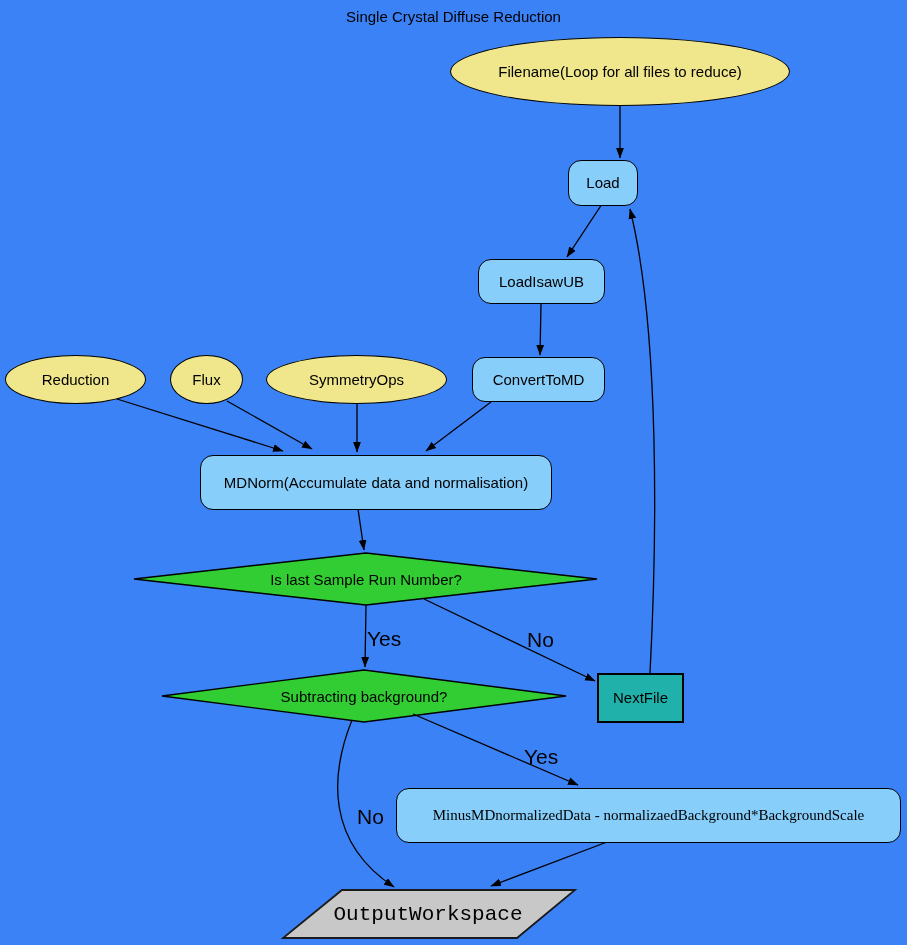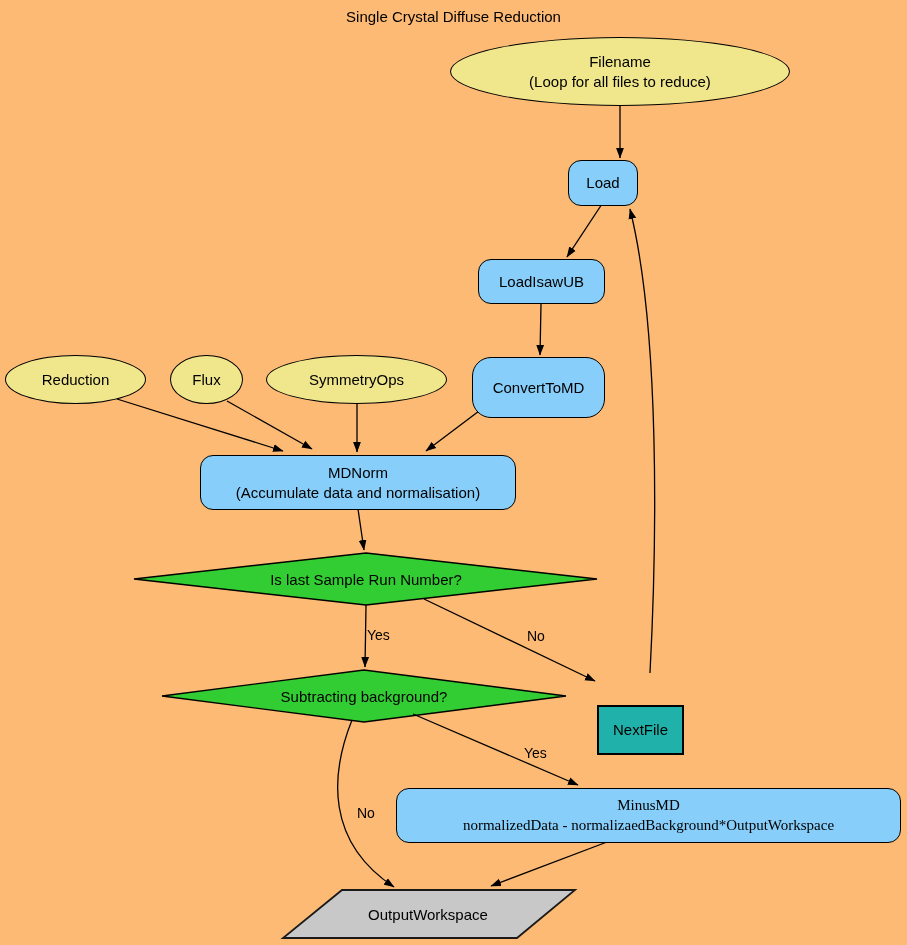--- a/index.html
+++ b/index.html
@@ -1,20 +1,20 @@
 <!DOCTYPE html>
 <html style="--color-input: #f0e68c; --color-process: #87cefa; --color-decision: #32cd32; --color-loop: #20b2aa; --color-output: #c8c8c8;"><head>
 <meta charset="utf-8">
 <style>
   html, body { margin: 0; padding: 0; background: #ffffff; }
   #canvas {
     position: relative;
     width: 907px;
     height: 945px;
-    background: #fdba74;
+    background: #3b82f6;
     font-family: "Liberation Sans", sans-serif;
     color: #000;
     overflow: hidden;
   }
   #edge-layer {
     position: absolute;
     left: 0; top: 0;
     width: 907px; height: 945px;
   }
   .edge {
@@ -36,58 +36,57 @@
     position: absolute;
     left: 0; top: 8px;
     width: 907px;
     text-align: center;
     font-size: 15px;
   }
   .node {
     position: absolute;
     box-sizing: border-box;
     display: flex;
-    flex-direction: column;
+    flex-direction: row;
     align-items: center;
     justify-content: center;
     text-align: center;
     font-size: 15px;
     line-height: 1.28;
   }
   .ellipse {
     background: var(--color-input, #f0e68c);
     border: 1.3px solid #000;
     border-radius: 50%;
   }
   .process {
     background: var(--color-process, #87cefa);
     border: 1.4px solid #000;
     border-radius: 13px;
   }
   .loopbox {
     background: var(--color-loop, #20b2aa);
     border: 2px solid #000;
-    margin-top: 32px;
   }
   .shape-label {
     position: absolute;
     box-sizing: border-box;
     display: flex;
     align-items: center;
     justify-content: center;
     text-align: center;
     font-size: 15px;
   }
   .serif-label {
-    font-family: Liberation Sans, sans-serif;
-    font-size: 15px;
+    font-family: Liberation Mono, monospace;
+    font-size: 21px;
   }
   .edge-label {
     position: absolute;
-    font-size: 14px;
+    font-size: 21px;
     white-space: nowrap;
   }
 </style>
 </head>
 <body>
 
 <div id="canvas">
 
   <svg id="edge-layer" width="907" height="945" viewBox="0 0 907 945">
     <defs>
@@ -126,30 +125,30 @@
   <div class="node ellipse" style="left:5px; top:355px; width:141px; height:49px;">Reduction</div>
 
   <div class="node ellipse" style="left:170px; top:355px; width:73px; height:49px;">Flux</div>
 
   <div class="node ellipse" style="left:266px; top:355px; width:181px; height:49px;">SymmetryOps</div>
 
   <div class="node process" style="left:568px; top:160px; width:70px; height:46px;">Load</div>
 
   <div class="node process" style="left:478px; top:259px; width:127px; height:45px;">LoadIsawUB</div>
 
-  <div class="node process" style="left:472px; top:357px; width:133px; height:61px;border-radius:19px;">ConvertToMD</div>
+  <div class="node process" style="left:472px; top:357px; width:133px; height:45px;">ConvertToMD</div>
 
-  <div class="node process" style="left:200px; top:455px; width:316px; height:55px;">
+  <div class="node process" style="left:200px; top:455px; width:352px; height:55px;">
     <div>MDNorm</div>
     <div>(Accumulate data and normalisation)</div>
   </div>
 
   <div class="node process" style="left:396px; top:788px; width:505px; height:55px;font-family:Liberation Serif, serif;">
     <div>MinusMD</div>
-    <div>normalizedData - normalizaedBackground*OutputWorkspace</div>
+    <div>normalizedData - normalizaedBackground*BackgroundScale</div>
   </div>
 
   <div class="node loopbox" style="left:597px; top:673px; width:87px; height:50px;">NextFile</div>
 
   <div class="shape-label" style="left:239px; top:683px; width:250px; height:26px;">Subtracting background?</div>
 
   <div class="shape-label" style="left:200px; top:566px; width:332px; height:26px;">Is last Sample Run Number?</div>
 
   <div class="shape-label serif-label" style="left:320px; top:901px; width:216px; height:26px;">OutputWorkspace</div>
 

